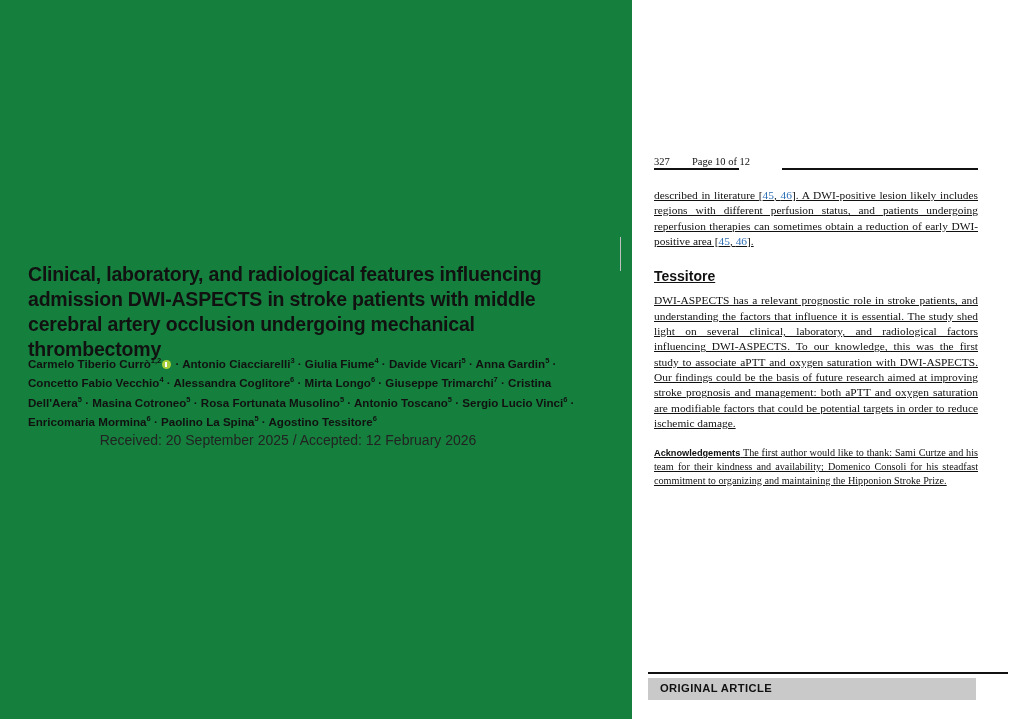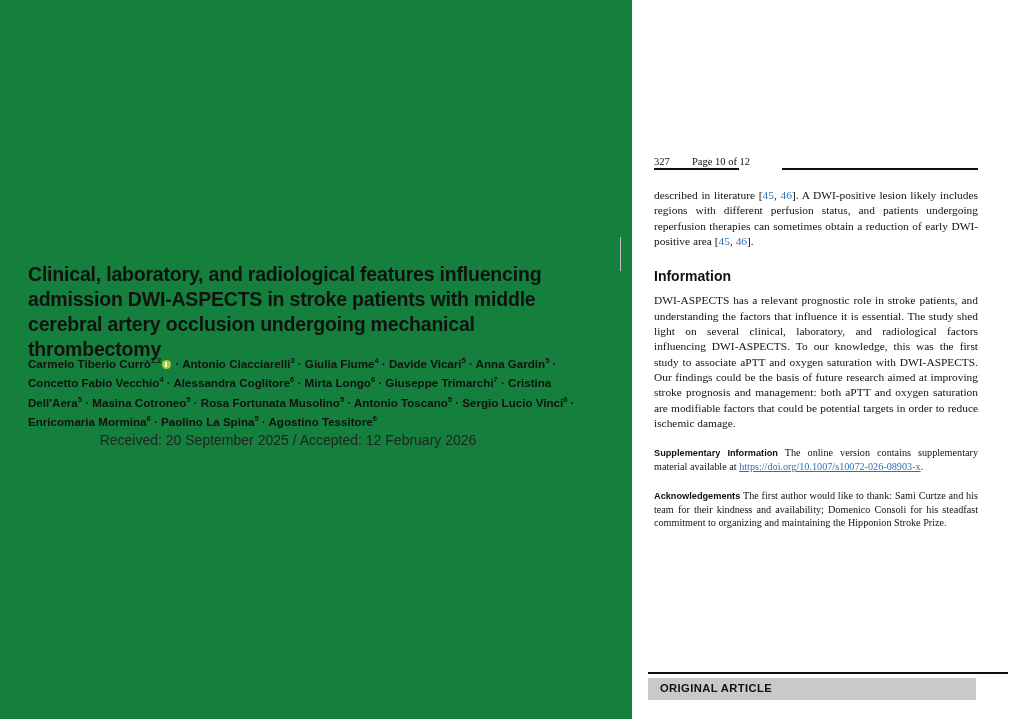--- a/index.html
+++ b/index.html
@@ -154,20 +154,21 @@
   .col-body {
     position: absolute;
     left: 22px;
     top: 188px;
     width: 324px;
     font-family: "Liberation Serif", serif;
     font-size: 11.4px;
     line-height: 15.3px;
     text-align: justify;
     color: #111111;
+    text-decoration: underline;
   }
   .col-body p {
     margin: 0;
   }
   .ref-link {
     color: #2f6fb5;
   }
   .link-url {
     color: #2f6fb5;
     word-break: break-all;
@@ -267,27 +268,23 @@
   <div class="running-head">
     <span class="pg-num">327</span>
     <span class="pg-label">Page 10 of 12</span>
   </div>
   <div class="rule-left"></div>
   <div class="rule-right"></div>
 
   <div class="col-body">
     <p>described in literature [<span class="ref-link">45</span>, <span class="ref-link">46</span>]. A DWI-positive lesion likely includes regions with different perfusion status, and patients undergoing reperfusion therapies can sometimes obtain a reduction of early DWI-positive area [<span class="ref-link">45</span>, <span class="ref-link">46</span>].</p>
 
-    <div class="section-head">Information</div>
+    <div class="section-head">Tessitore</div>
     <p>DWI-ASPECTS has a relevant prognostic role in stroke patients, and understanding the factors that influence it is essential. The study shed light on several clinical, laboratory, and radiological factors influencing DWI-ASPECTS. To our knowledge, this was the first study to associate aPTT and oxygen saturation with DWI-ASPECTS. Our findings could be the basis of future research aimed at improving stroke prognosis and management: both aPTT and oxygen saturation are modifiable factors that could be potential targets in order to reduce ischemic damage.</p>
 
-    <div class="small-block">
-      <span class="lead">Supplementary Information</span>
-      <span>The online version contains supplementary material available at </span><a class="link-url" href="#">https://doi.org/10.1007/s10072-026-08903-x</a><span>.</span>
-    </div>
 
     <div class="small-block">
       <span class="lead">Acknowledgements</span>
       <span>The first author would like to thank: Sami Curtze and his team for their kindness and availability; Domenico Consoli for his steadfast commitment to organizing and maintaining the Hipponion Stroke Prize.</span>
     </div>
   </div>
 
 
   <div class="footer-rule"></div>
 </div>

